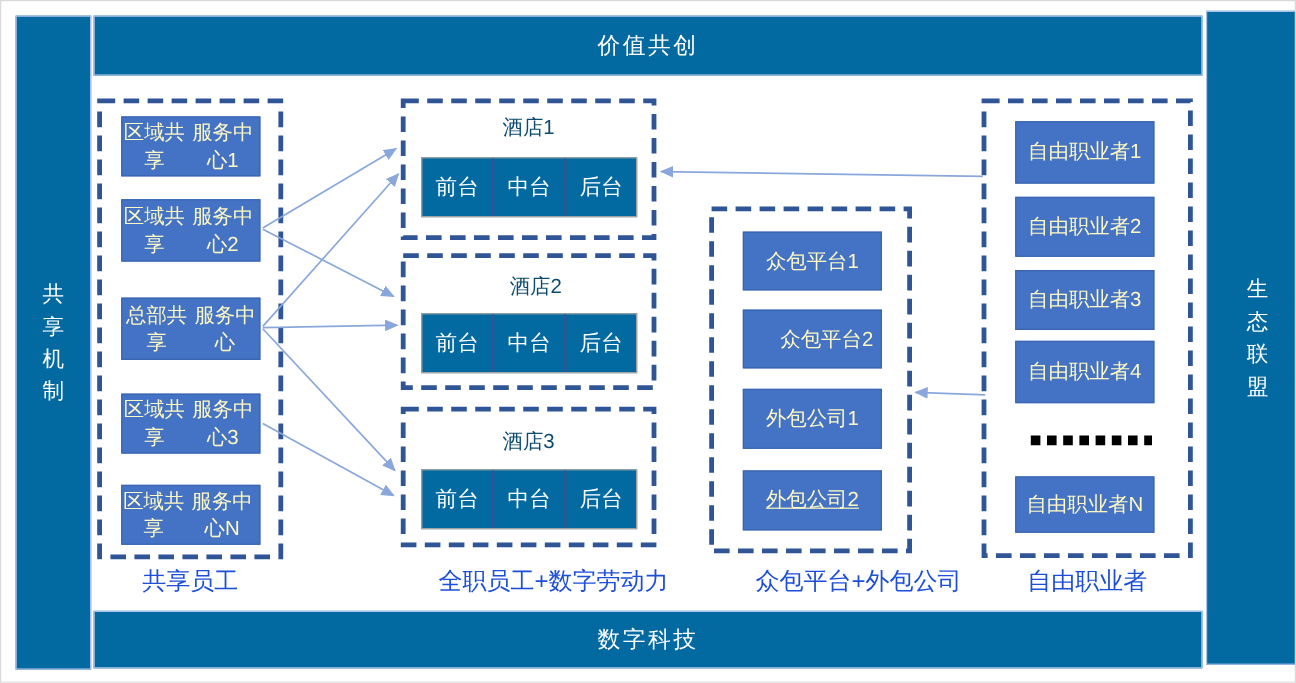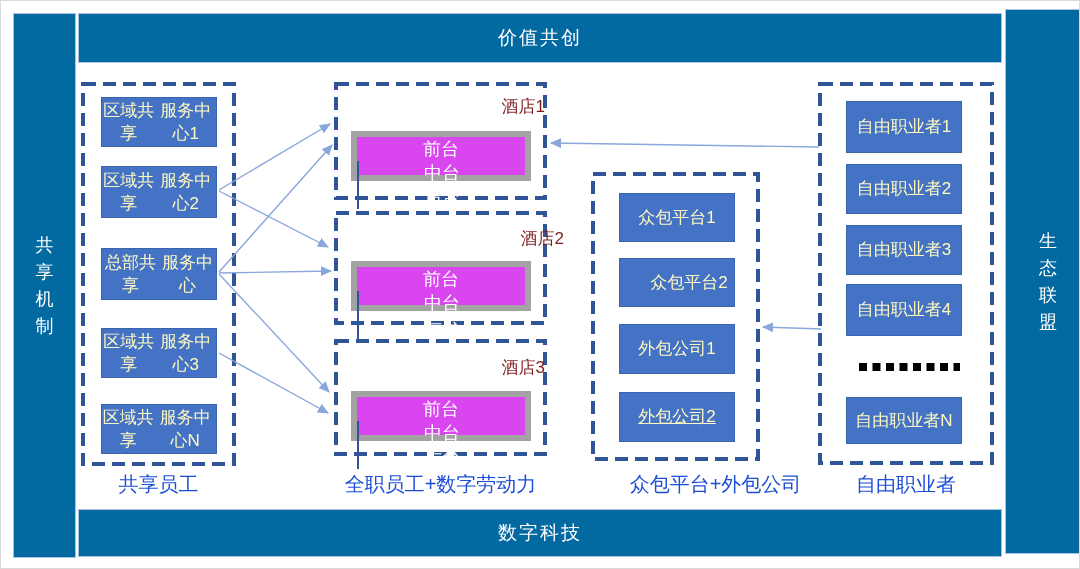--- a/index.html
+++ b/index.html
@@ -20,25 +20,25 @@
   }
   .overlay{position:absolute;left:0;top:0;pointer-events:none;}
   .bluebox{
     position:absolute;background:#4472C4;color:#fef9c3;
     display:flex;flex-direction:row;align-items:center;justify-content:center;
     font-size:17px;line-height:1.38;text-align:center;
     border:1px solid #3a64ae;box-sizing:border-box;
   }
   .bluebox span{display:block;}
   .hotel-title{
-    position:absolute;color:#7f1d1d;font-size:17px;text-align:right;
+    position:absolute;color:#0c4a6e;font-size:17px;text-align:center;
   }
   .hotel-row{
-    position:absolute;display:flex;background:#d946ef;
-    border:6px solid #a3a3a3;box-sizing:border-box;flex-direction:column;
+    position:absolute;display:flex;background:#0369a1;
+    border:1px solid #a3a3a3;box-sizing:border-box;
   }
   .cell{
     flex:1;display:flex;align-items:center;justify-content:center;
     color:#fff;font-size:18px;border-left:2px solid #2F5597;
   }
   .cell:first-child{border-left:none;}
   .col-label{
     position:absolute;color:#1d4ed8;font-size:20px;text-align:center;
   }
 </style>
@@ -108,21 +108,21 @@
     <span>服务中心N</span>
   </div>
 
   <div class="hotel-title" style="left:335px;top:94px;width:209px;">酒店1</div>
   <div class="hotel-row" style="left:350px;top:130px;width:180px;height:50px;">
     <div class="cell">前台</div>
     <div class="cell">中台</div>
     <div class="cell">后台</div>
   </div>
 
-  <div class="hotel-title" style="left:354px;top:226px;width:209px;">酒店2</div>
+  <div class="hotel-title" style="left:341px;top:226px;width:209px;">酒店2</div>
   <div class="hotel-row" style="left:350px;top:260px;width:180px;height:50px;">
     <div class="cell">前台</div>
     <div class="cell">中台</div>
     <div class="cell">后台</div>
   </div>
 
   <div class="hotel-title" style="left:335px;top:355px;width:209px;">酒店3</div>
   <div class="hotel-row" style="left:350px;top:390px;width:180px;height:50px;">
     <div class="cell">前台</div>
     <div class="cell">中台</div>
@@ -157,17 +157,17 @@
   <div class="bluebox" style="left:845px;top:283px;width:116px;height:52px;">
     <span>自由</span>
     <span>职业者4</span>
   </div>
   <div class="bluebox" style="left:845px;top:396px;width:116px;height:47px;">
     <span>自由</span>
     <span>职业者N</span>
   </div>
 
   <div class="col-label" style="left:82px;top:470px;width:151px;">共享员工</div>
-  <div class="col-label" style="left:323px;top:470px;width:233px;">全职员工+数字劳动力</div>
+  <div class="col-label" style="left:323px;top:470px;width:233px;text-align:right;">全职员工+数字劳动力</div>
   <div class="col-label" style="left:582px;top:470px;width:185px;margin-left:40px;">众包平台+外包公司</div>
   <div class="col-label" style="left:819px;top:470px;width:172px;">自由职业者</div>
 
 </div>
 
 </body></html>

